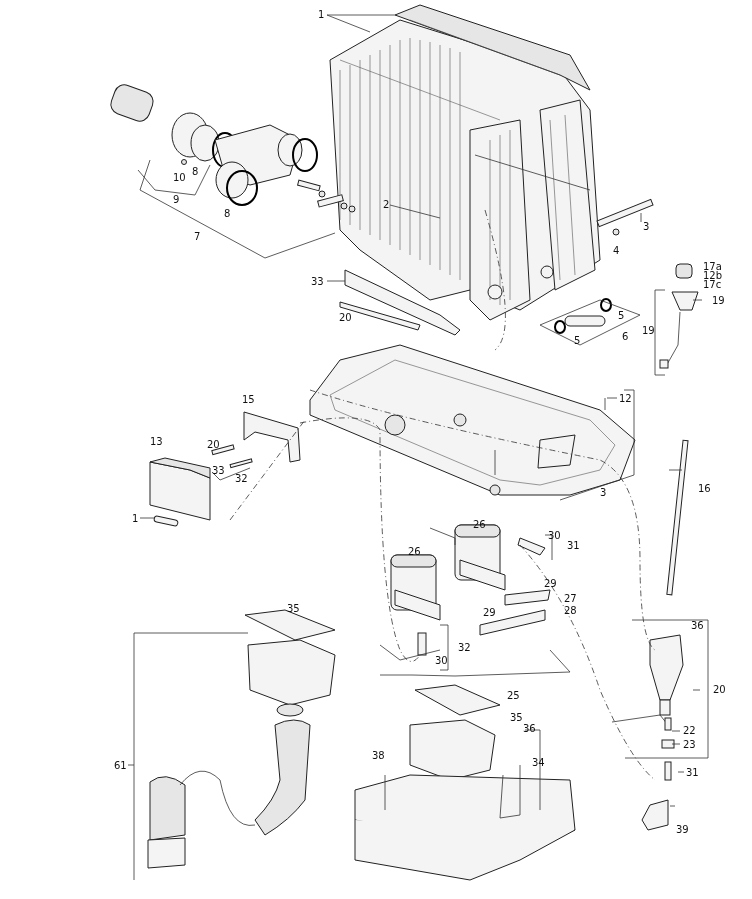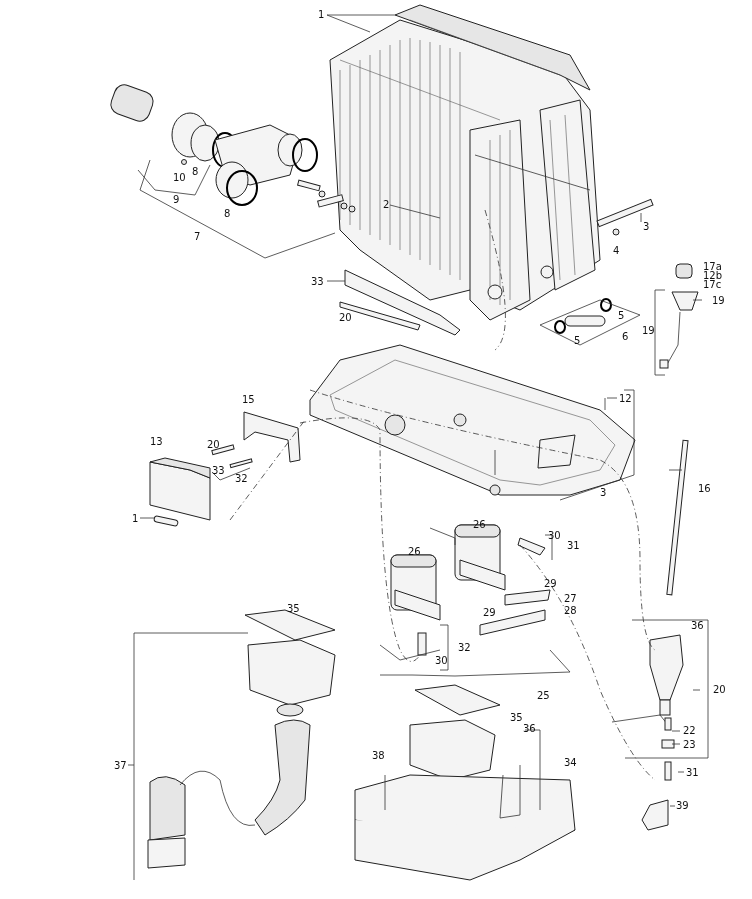--- a/index.html
+++ b/index.html
@@ -219,34 +219,34 @@
 <span class="lbl" style="left:703px;top:280px">17c</span>
 <span class="lbl" style="left:712px;top:296px">19</span>
 <span class="lbl" style="left:642px;top:326px">19</span>
 <span class="lbl" style="left:339px;top:313px">20</span>
 <span class="lbl" style="left:207px;top:440px">20</span>
 <span class="lbl" style="left:713px;top:685px">20</span>
 <span class="lbl" style="left:691px;top:621px">36</span>
 <span class="lbl" style="left:683px;top:726px">22</span>
 <span class="lbl" style="left:683px;top:740px">23</span>
 <span class="lbl" style="left:311px;top:277px">33</span>
-<span class="lbl" style="left:537px;top:691px">25</span>
+<span class="lbl" style="left:507px;top:691px">25</span>
 <span class="lbl" style="left:473px;top:520px">26</span>
 <span class="lbl" style="left:408px;top:547px">26</span>
 <span class="lbl" style="left:564px;top:594px">27</span>
 <span class="lbl" style="left:564px;top:606px">28</span>
 <span class="lbl" style="left:544px;top:579px">29</span>
 <span class="lbl" style="left:483px;top:608px">29</span>
 <span class="lbl" style="left:548px;top:531px">30</span>
 <span class="lbl" style="left:435px;top:656px">30</span>
 <span class="lbl" style="left:567px;top:541px">31</span>
 <span class="lbl" style="left:686px;top:768px">31</span>
 <span class="lbl" style="left:235px;top:474px">32</span>
 <span class="lbl" style="left:458px;top:643px">32</span>
 <span class="lbl" style="left:212px;top:466px">33</span>
-<span class="lbl" style="left:564px;top:758px">34</span>
+<span class="lbl" style="left:532px;top:758px">34</span>
 <span class="lbl" style="left:287px;top:604px">35</span>
 <span class="lbl" style="left:510px;top:713px">35</span>
 <span class="lbl" style="left:523px;top:724px">36</span>
-<span class="lbl" style="left:114px;top:761px">37</span>
+<span class="lbl" style="left:114px;top:761px">61</span>
 <span class="lbl" style="left:372px;top:751px">38</span>
-<span class="lbl" style="left:676px;top:801px">39</span>
+<span class="lbl" style="left:676px;top:825px">39</span>
 </div>
 
 </body></html>

